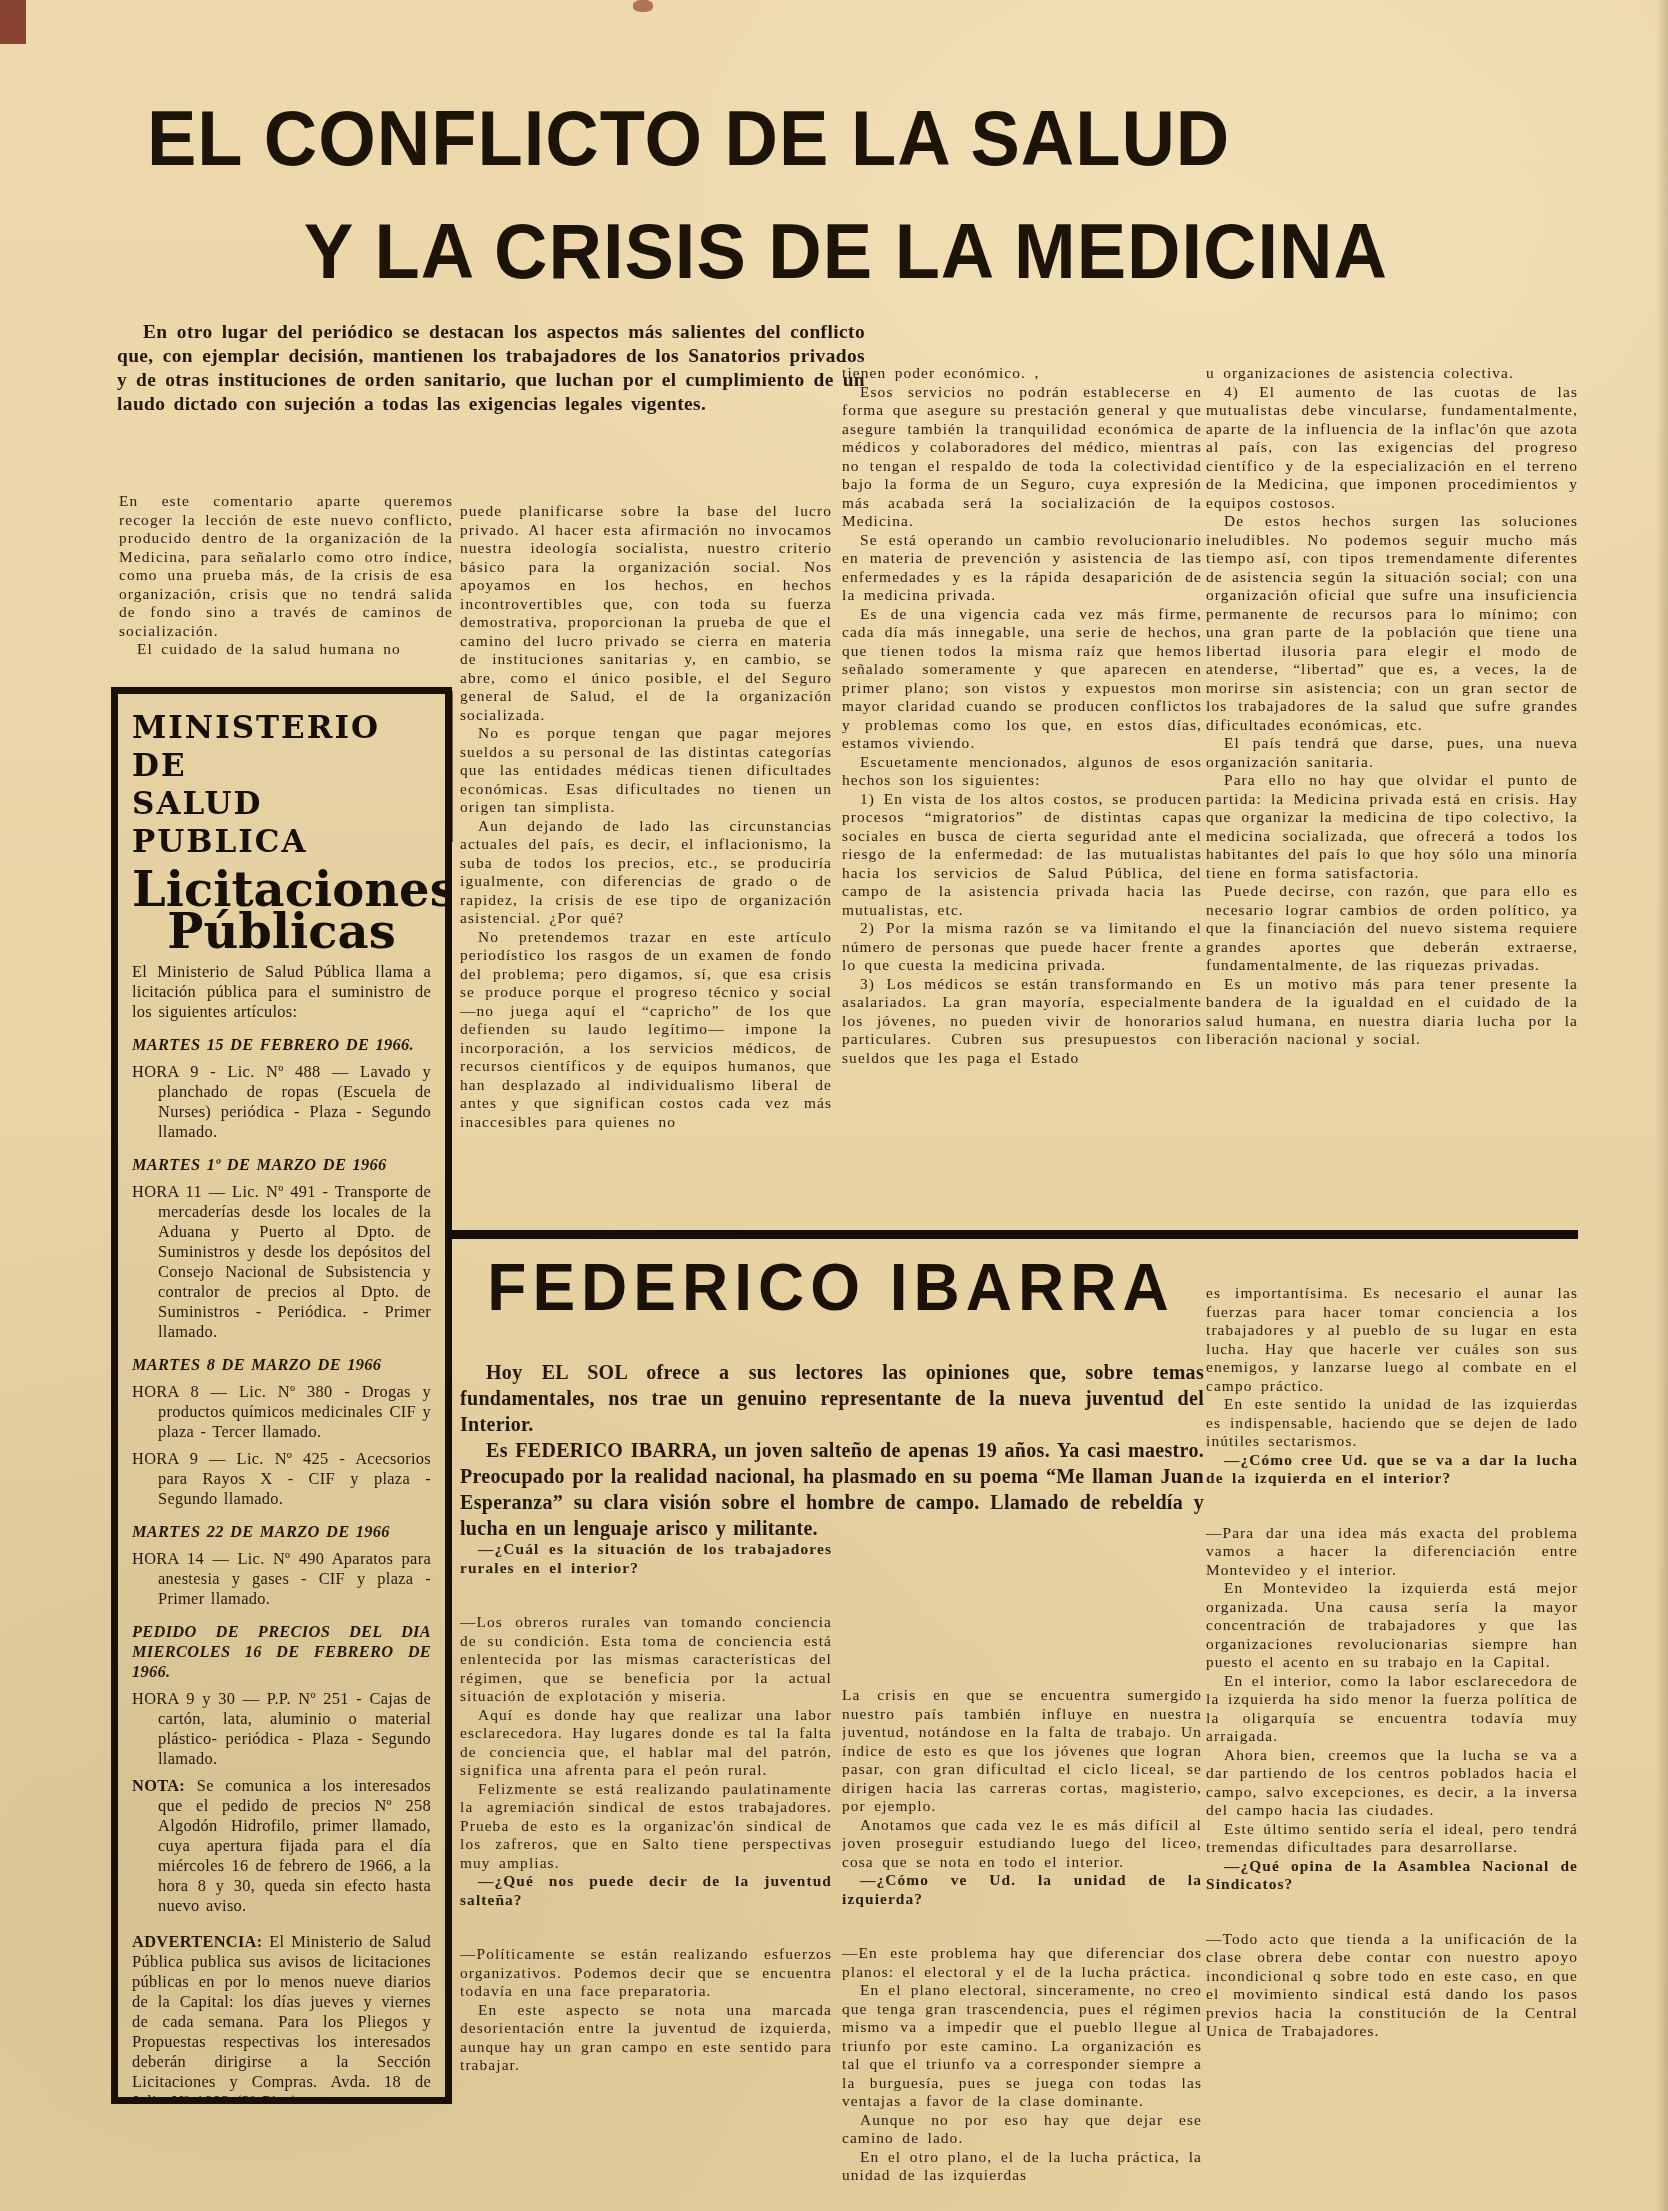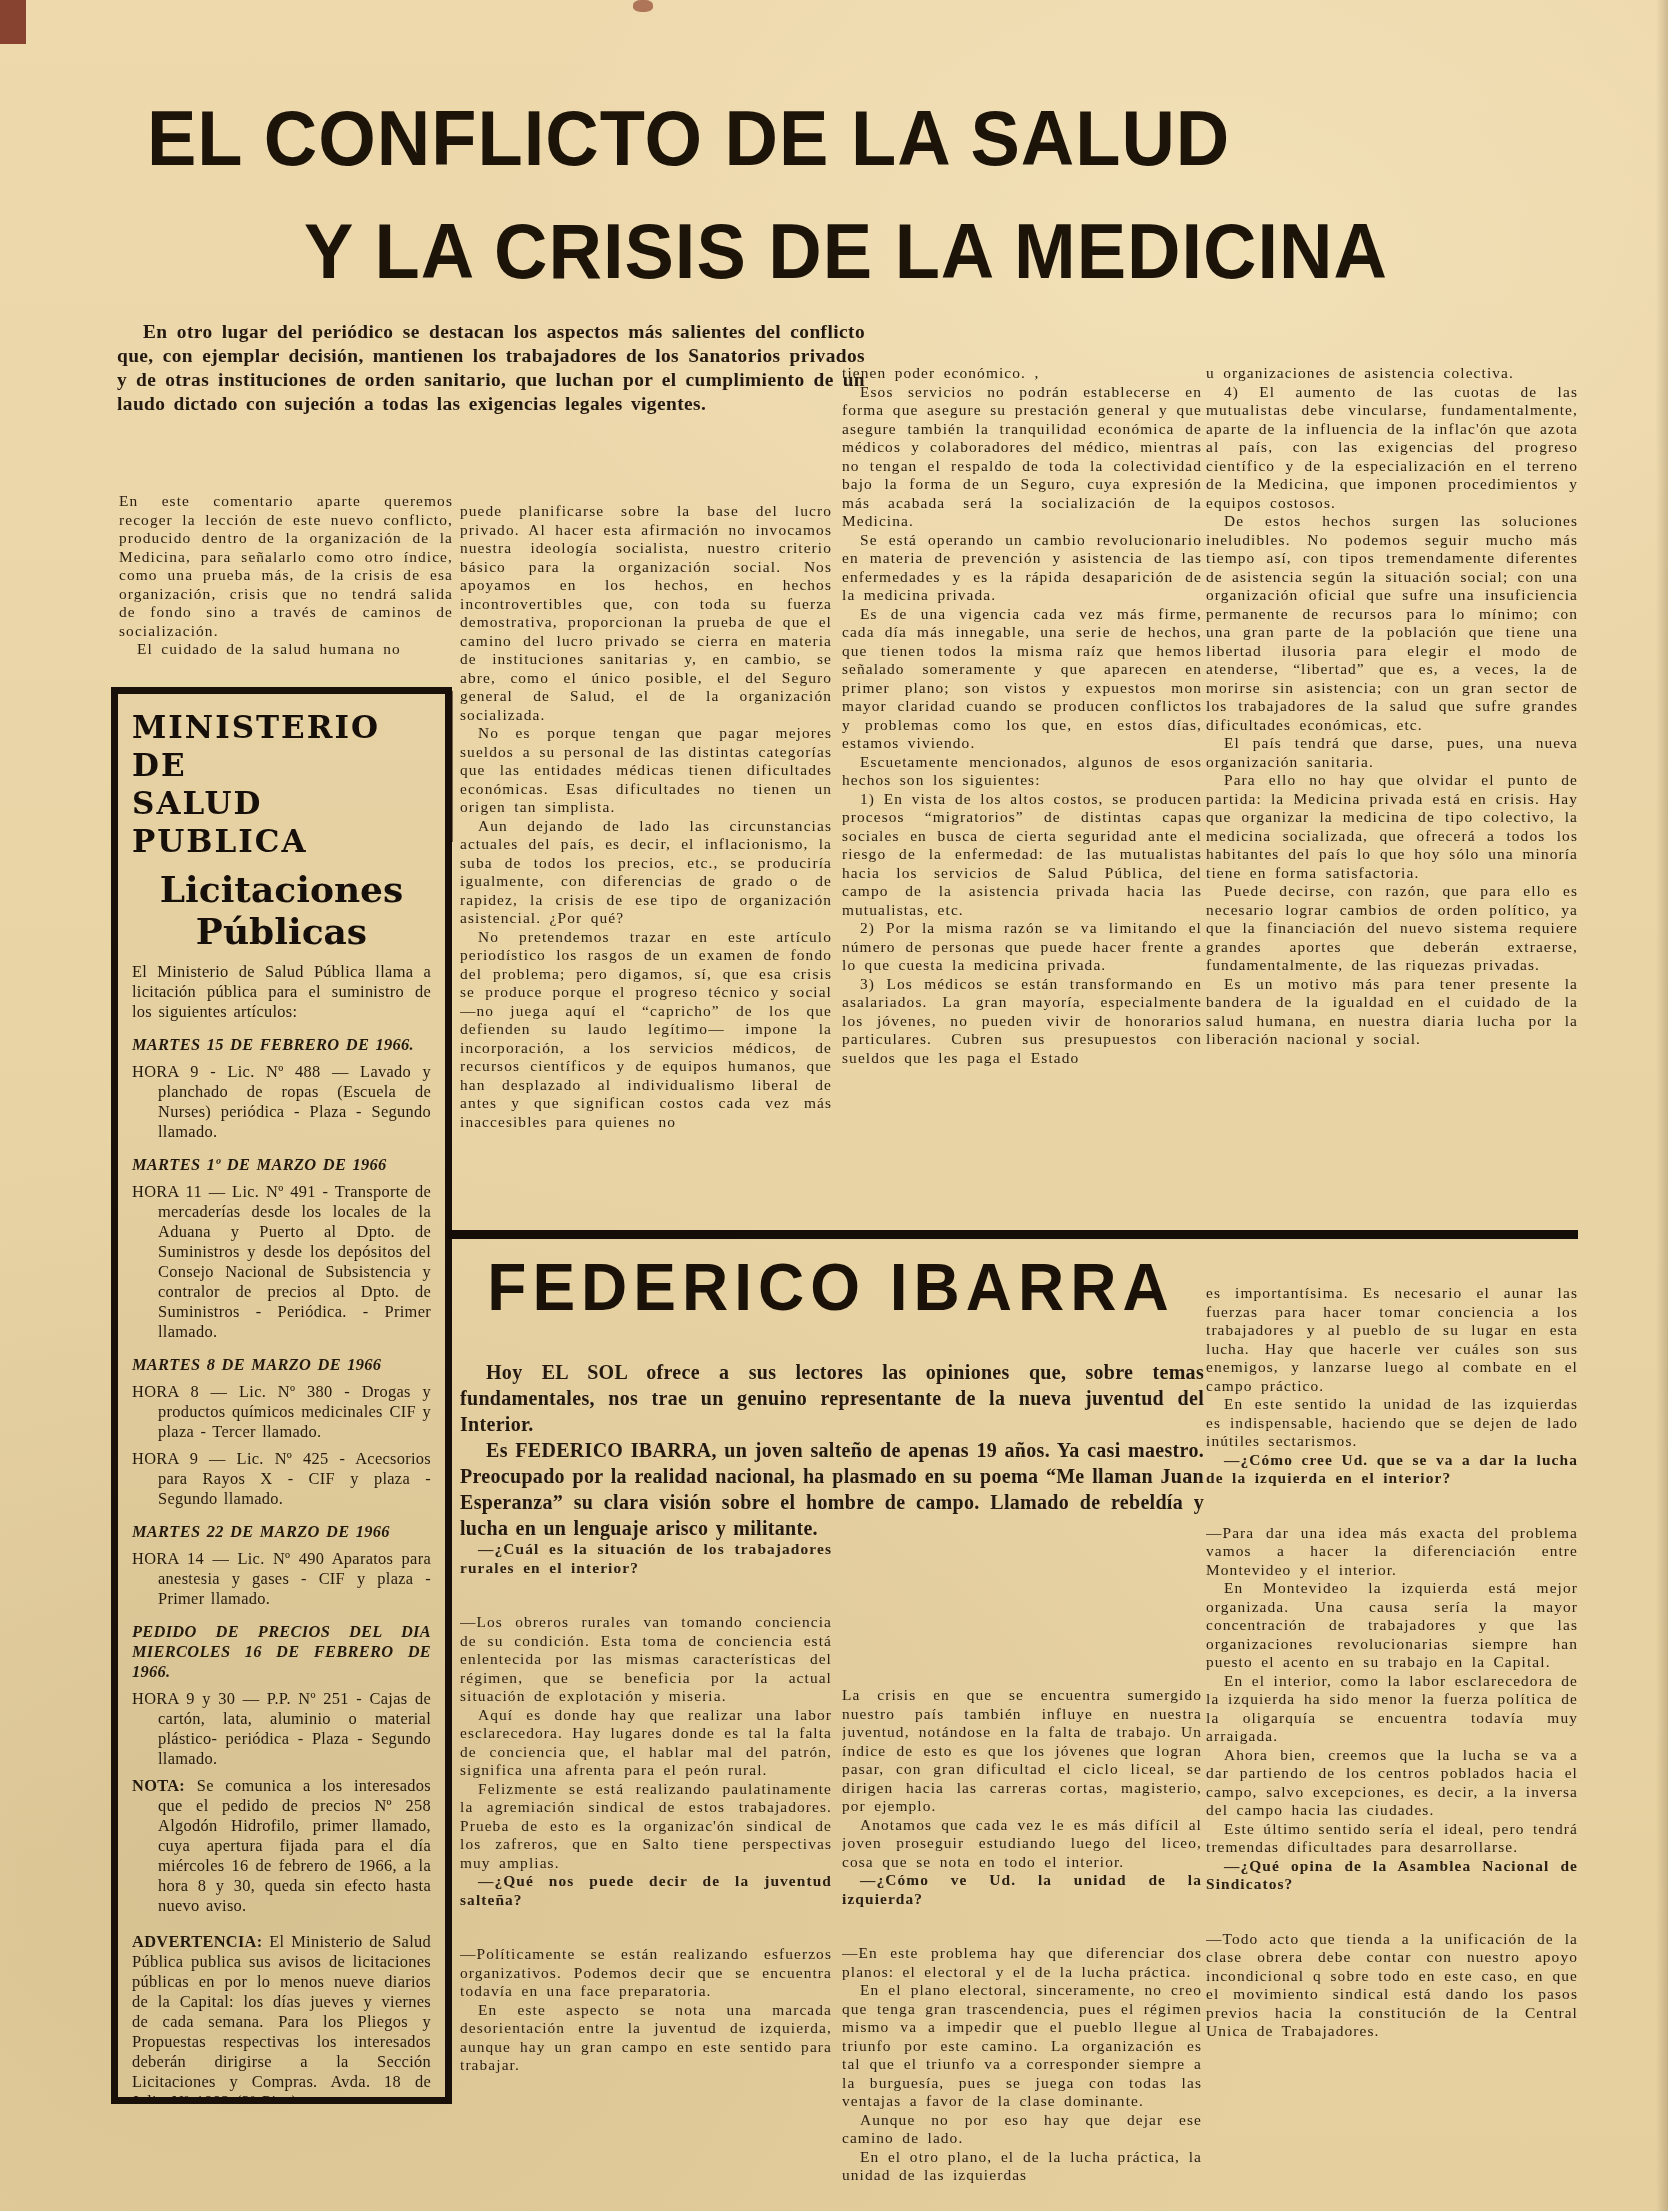--- a/index.html
+++ b/index.html
@@ -29,21 +29,21 @@
   .c3{left:842px;top:328px;width:360px;height:899px;}
   .c4{left:1206px;top:328px;width:372px;height:899px;}
   .ca{left:460px;top:1540px;width:372px;height:611px;}
   .cb{left:842px;top:1650px;width:360px;height:559px;}
   .cc{left:1206px;top:1248px;width:372px;height:959px;}
   
   .box{position:absolute;left:111px;top:687px;width:299px;height:1375px;
        border:7px solid #19100a;padding:14px;overflow:hidden;background:rgba(60,40,10,.02);}
   .bt1{font-family:"DejaVu Serif",serif;font-weight:bold;font-size:31px;line-height:38px;
        letter-spacing:2px;word-spacing:8px;color:#17100a;}
-  .bt2{font-family:"DejaVu Serif",serif;font-weight:bold;font-size:36px;line-height:42px;
+  .bt2{font-family:"DejaVu Serif",serif;font-weight:bold;font-size:48px;line-height:42px;
        text-align:center;margin:8px 0 10px;color:#17100a;}
   .box-body p{margin:0;font-size:16.4px;line-height:20px;letter-spacing:0.3px;
               word-spacing:2px;text-align:justify;color:#241a0d;}
   .box-body p.plain-noindent{text-indent:0;margin-top:2px;}
   .box-body p.heading{font-weight:bold;text-indent:0;margin-top:13px;font-style:italic;}
   .box-body p.hang{padding-left:26px;text-indent:-26px;margin-top:7px;}
   .box-body p.advert{text-indent:0;margin-top:16px;}
   .box-body .lead{font-weight:bold;}
   
   .divider{position:absolute;left:448px;top:1230px;width:1130px;height:9px;background:#150e08;}

